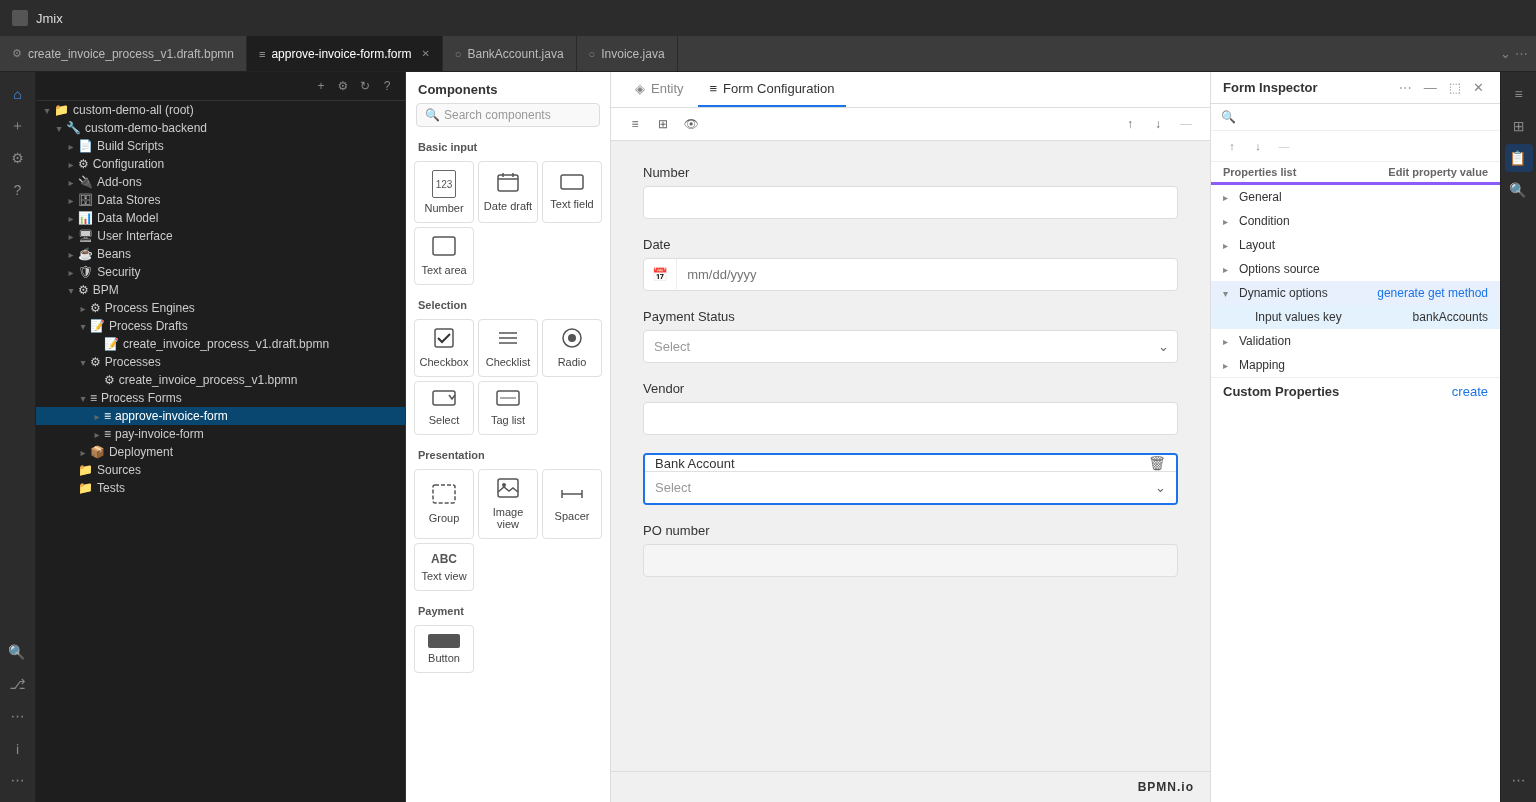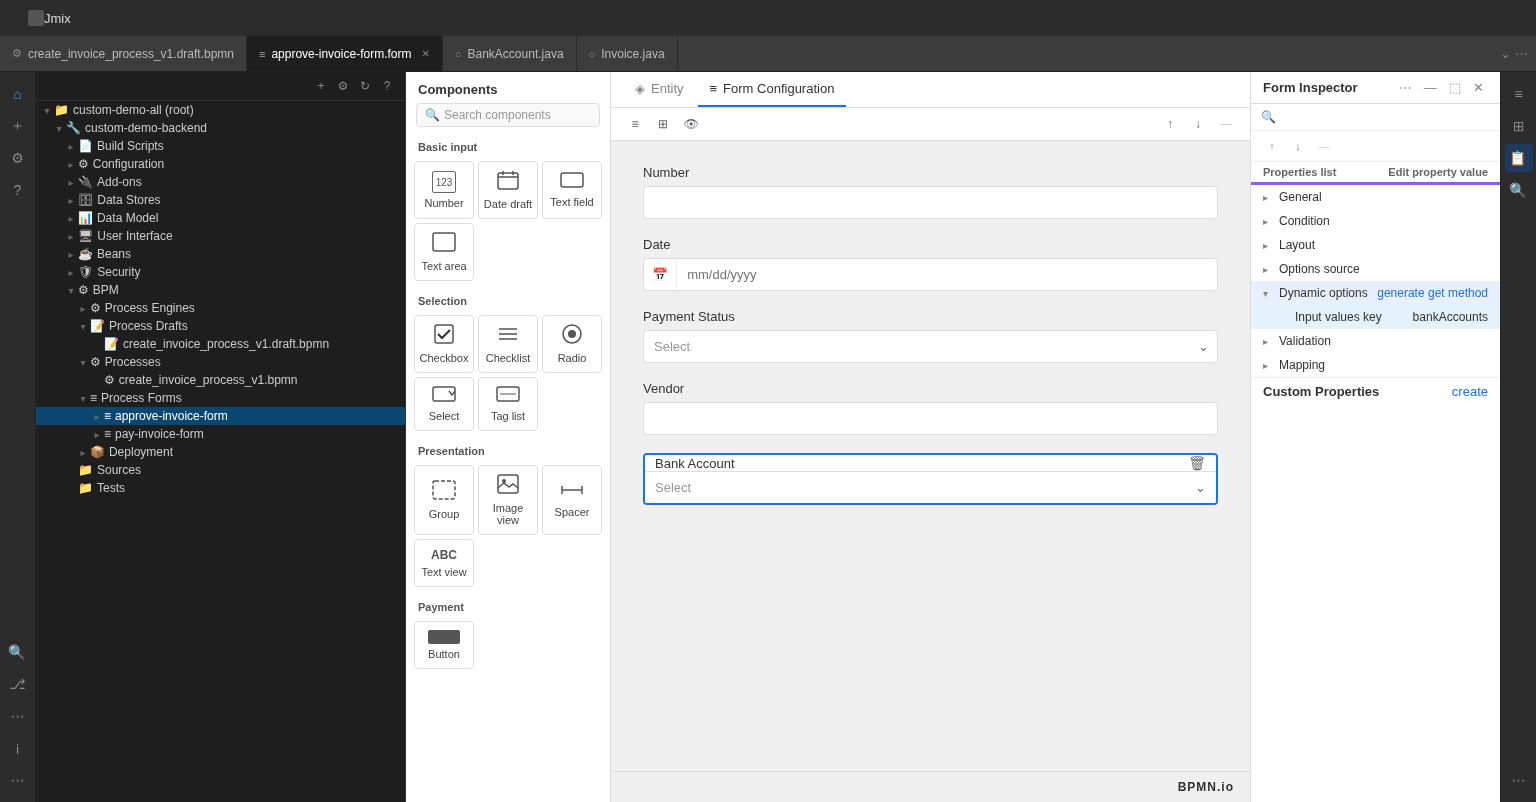--- a/index.html
+++ b/index.html
@@ -1,19 +1,19 @@
 <!DOCTYPE html>
 <html><head>
   <meta charset="utf-8">
   <style>
     * { box-sizing: border-box; margin: 0; padding: 0; }
     body { font-family: -apple-system, BlinkMacSystemFont, 'Segoe UI', sans-serif; font-size: 13px; background: #f5f5f5; display: flex; flex-direction: column; height: 100vh; overflow: hidden; color: #333; }
 
     
-    .title-bar { display: flex; align-items: center; height: 36px; background: #2c2c2c; color: #ccc; padding: 0 28px; flex-shrink: 0; }
+    .title-bar { display: flex; align-items: center; height: 36px; background: #2c2c2c; color: #ccc; padding: 0 12px; gap: 8px; flex-shrink: 0; }
     .title-bar-icon { width: 16px; height: 16px; background: #555; border-radius: 2px; }
     .title-bar-name { color: #ddd; font-size: 13px; }
 
     
     .tab-bar { display: flex; align-items: center; height: 36px; background: #3c3c3c; border-bottom: 1px solid #222; flex-shrink: 0; }
     .tab { display: flex; align-items: center; gap: 6px; padding: 0 12px; height: 100%; font-size: 12px; color: #bbb; cursor: pointer; border-right: 1px solid #2a2a2a; white-space: nowrap; }
     .tab.active { background: #1e1e1e; color: #fff; border-bottom: none; }
     .tab .close-btn { font-size: 10px; color: #888; margin-left: 4px; cursor: pointer; }
     .tab-bar-actions { margin-left: auto; display: flex; align-items: center; gap: 4px; padding: 0 8px; color: #888; }
 
@@ -43,21 +43,21 @@
     .components-panel { width: 205px; background: #fff; border-right: 1px solid #ddd; overflow-y: auto; flex-shrink: 0; }
     .components-title { padding: 10px 12px 6px; font-weight: 600; font-size: 13px; color: #333; }
     .search-box { margin: 0 10px 8px; display: flex; align-items: center; border: 1px solid #ddd; border-radius: 4px; padding: 4px 8px; gap: 4px; background: #f9f9f9; }
     .search-box input { border: none; background: transparent; font-size: 12px; outline: none; width: 100%; color: #333; }
     .search-box input::placeholder { color: #999; }
 
     .comp-section-title { padding: 6px 12px 4px; font-size: 11px; font-weight: 600; color: #555; text-transform: none; }
     .comp-grid { display: grid; grid-template-columns: repeat(3, 1fr); gap: 4px; padding: 4px 8px 8px; }
     .comp-item { display: flex; flex-direction: column; align-items: center; justify-content: center; gap: 4px; padding: 8px 4px; border: 1px solid #e0e0e0; border-radius: 4px; cursor: pointer; background: #fff; font-size: 11px; color: #444; text-align: center; }
     .comp-item-icon { font-size: 16px; color: #555; }
-    .comp-item-icon.bordered { border: 1.5px solid #666; border-radius: 2px; width: 24px; height: 22px; display: flex; align-items: center; justify-content: center; font-size: 10px; }
+    .comp-item-icon.bordered { border: 1.5px solid #666; border-radius: 2px; width: 24px; height: 28px; display: flex; align-items: center; justify-content: center; font-size: 10px; }
 
     
     .form-editor { flex: 1; background: #f0f0f0; overflow: hidden; display: flex; flex-direction: column; }
     .form-tabs { display: flex; align-items: center; background: #fff; border-bottom: 1px solid #ddd; padding: 0 12px; height: 36px; gap: 2px; }
     .form-tab { display: flex; align-items: center; gap: 6px; padding: 0 12px; height: 100%; font-size: 13px; color: #888; cursor: pointer; border-bottom: 2px solid transparent; }
     .form-tab.active { color: #333; border-bottom-color: #1a73e8; }
     .form-toolbar { display: flex; align-items: center; background: #fff; border-bottom: 1px solid #ddd; padding: 4px 12px; gap: 4px; }
     .toolbar-btn { width: 24px; height: 24px; display: flex; align-items: center; justify-content: center; color: #666; cursor: pointer; border-radius: 3px; font-size: 12px; }
 
     .form-content { flex: 1; overflow-y: auto; padding: 24px 32px; }
@@ -82,21 +82,21 @@
 
     .amount-wrapper { display: flex; align-items: center; border: 1px solid #ddd; border-radius: 4px; background: #fff; }
     .amount-input { flex: 1; border: none; padding: 8px 10px; font-size: 13px; outline: none; background: transparent; }
     .amount-spinners { display: flex; flex-direction: column; border-left: 1px solid #eee; }
     .amount-spin-btn { width: 22px; height: 16px; display: flex; align-items: center; justify-content: center; color: #666; cursor: pointer; font-size: 8px; }
 
     .bpmn-footer { display: flex; justify-content: flex-end; padding: 8px 16px; background: #f0f0f0; border-top: 1px solid #ddd; }
     .bpmn-logo { font-size: 12px; font-weight: 700; color: #333; letter-spacing: 1px; }
 
     
-    .inspector-panel { width: 250px; background: #fff; border-left: 1px solid #ddd; display: flex; flex-direction: column; flex-shrink: 0; }
+    .inspector-panel { width: 290px; background: #fff; border-left: 1px solid #ddd; display: flex; flex-direction: column; flex-shrink: 0; }
     .inspector-header { display: flex; align-items: center; justify-content: space-between; padding: 8px 12px; border-bottom: 1px solid #ddd; }
     .inspector-title { font-weight: 600; font-size: 13px; color: #333; }
     .inspector-header-actions { display: flex; gap: 4px; color: #888; }
     .inspector-search { display: flex; align-items: center; padding: 6px 10px; border-bottom: 1px solid #eee; gap: 4px; }
     .inspector-search-icon { color: #aaa; font-size: 12px; }
     .inspector-nav { display: flex; align-items: center; padding: 4px 10px; border-bottom: 1px solid #eee; gap: 4px; }
     .inspector-nav-btn { width: 22px; height: 22px; display: flex; align-items: center; justify-content: center; color: #888; cursor: pointer; font-size: 11px; }
     .inspector-nav-btn.disabled { color: #ccc; cursor: default; }
 
     .inspector-content { flex: 1; overflow-y: auto; }
@@ -533,20 +533,24 @@
             <span class="bank-account-delete">🗑</span>
           </div>
           <div class="bank-account-select">
             <span class="bank-account-select-text">Select</span>
             <span class="bank-account-select-arrow">⌄</span>
           </div>
         </div>
       </div>
 
 
+      <div class="form-field">
+        <label class="form-label">PO number</label>
+        <input class="form-input disabled" type="text" style="background: rgb(245, 245, 245);">
+      </div>
     </div>
 
     <div class="bpmn-footer">
       <span class="bpmn-logo">BPMN.io</span>
     </div>
   </div>
 
   <div class="inspector-panel">
     <div class="inspector-header">
       <span class="inspector-title">Form Inspector</span>

